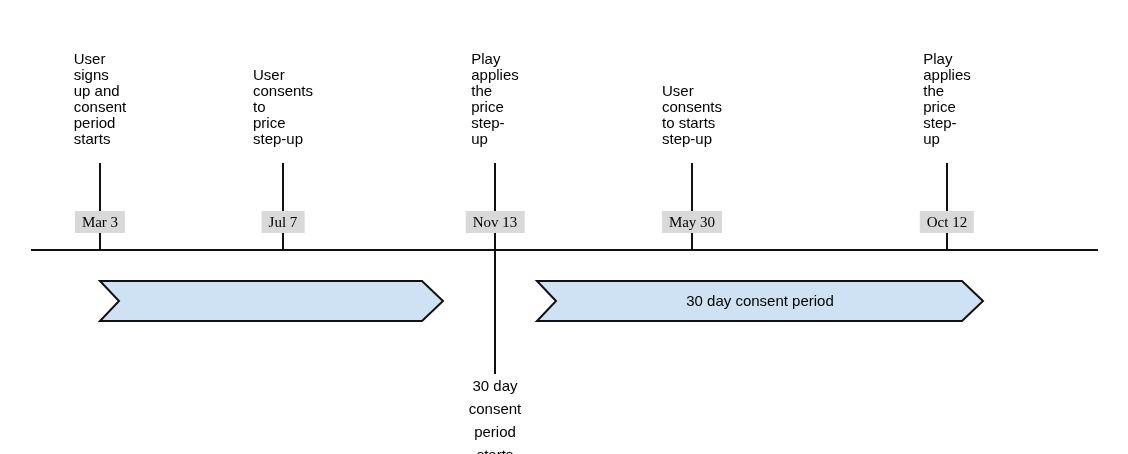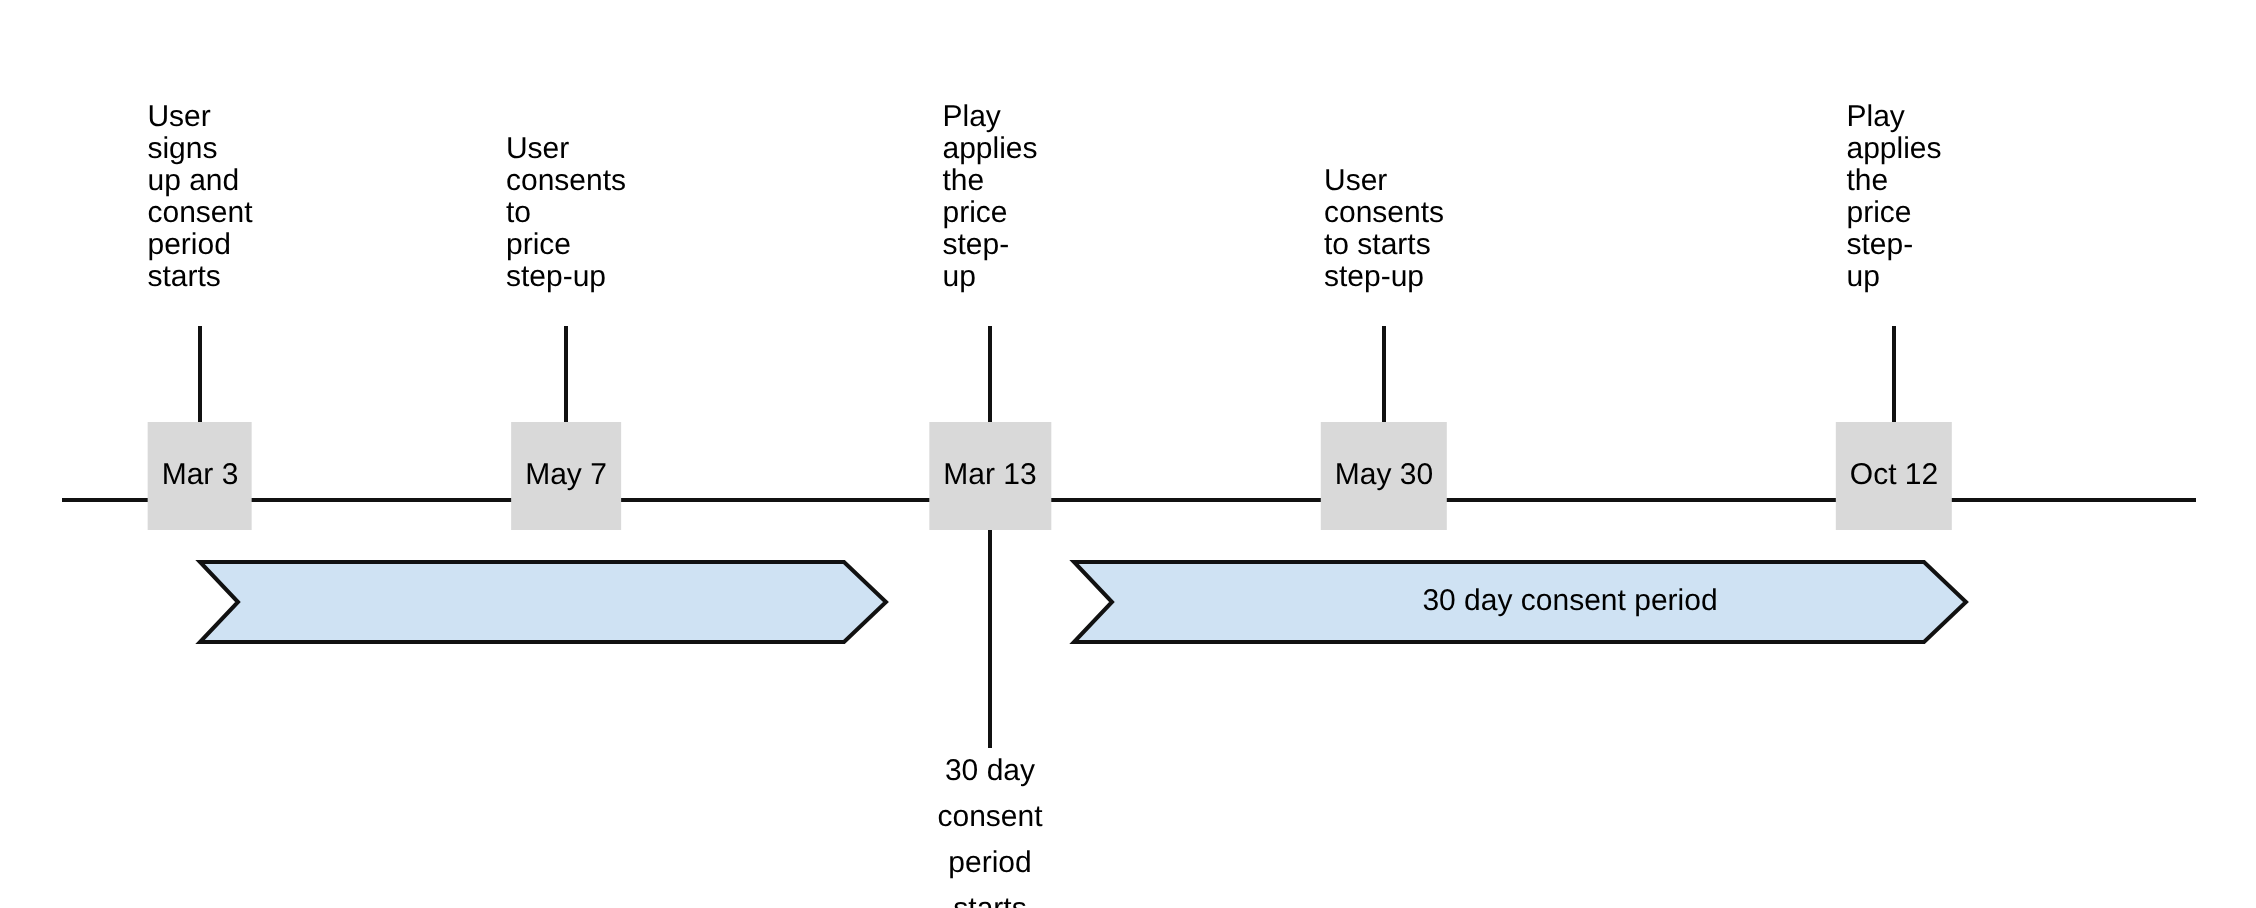--- a/index.html
+++ b/index.html
@@ -58,26 +58,27 @@
     height: 123px;
     background: var(--line, #111111);
     z-index: 1;
   }
   .date-badge {
     position: absolute;
     top: 211px;
     left: 0;
     transform: translateX(-50%);
     background: var(--date-badge-bg, #d9d9d9);
-    padding: 17px 7px;
+    padding: 1px 7px;
     font-size: 15px;
     line-height: 20px;
     white-space: nowrap;
     z-index: 2;
     color: var(--text, #000000);
+    font-family: Liberation Serif, serif;
   }
   .below-note {
     position: absolute;
     top: 374px;
     left: 0;
     transform: translateX(-50%);
     white-space: pre-line;
     text-align: center;
     font-size: 15px;
     line-height: 23px;
@@ -110,46 +111,46 @@
 <body>
 
 <div class="canvas">
 
   <div class="axis"></div>
 
   <svg class="arrows-svg" viewBox="0 0 1128 454" aria-hidden="true">
     <polygon points="100,281 422,281 443,301 422,321 100,321 119,301"></polygon>
     <polygon points="537,281 962,281 983,301 962,321 537,321 556,301"></polygon>
   </svg>
-  <div class="period-label" style="left:785px">30 day consent period</div>
+  <div class="period-label" style="left:760px">30 day consent period</div>
 
   <div class="event" style="left:100px">
     <div class="event-text">User signs
 up and
 consent
 period starts</div>
     <div class="tick"></div>
     <div class="date-badge">Mar 3</div>
   </div>
 
   <div class="event" style="left:283px">
     <div class="event-text">User
 consents to
 price
 step-up</div>
     <div class="tick"></div>
-    <div class="date-badge">May 7</div>
+    <div class="date-badge">Jul 7</div>
   </div>
 
   <div class="event" style="left:495px">
     <div class="event-text">Play applies the
 price step-up</div>
     <div class="tick"></div>
     <div class="tick-below"></div>
-    <div class="date-badge">Mar 13</div>
+    <div class="date-badge">Nov 13</div>
     <div class="below-note">30 day consent
 period starts</div>
   </div>
 
   <div class="event" style="left:692px">
     <div class="event-text">User consents to starts
 step-up</div>
     <div class="tick"></div>
     <div class="date-badge">May 30</div>
   </div>

